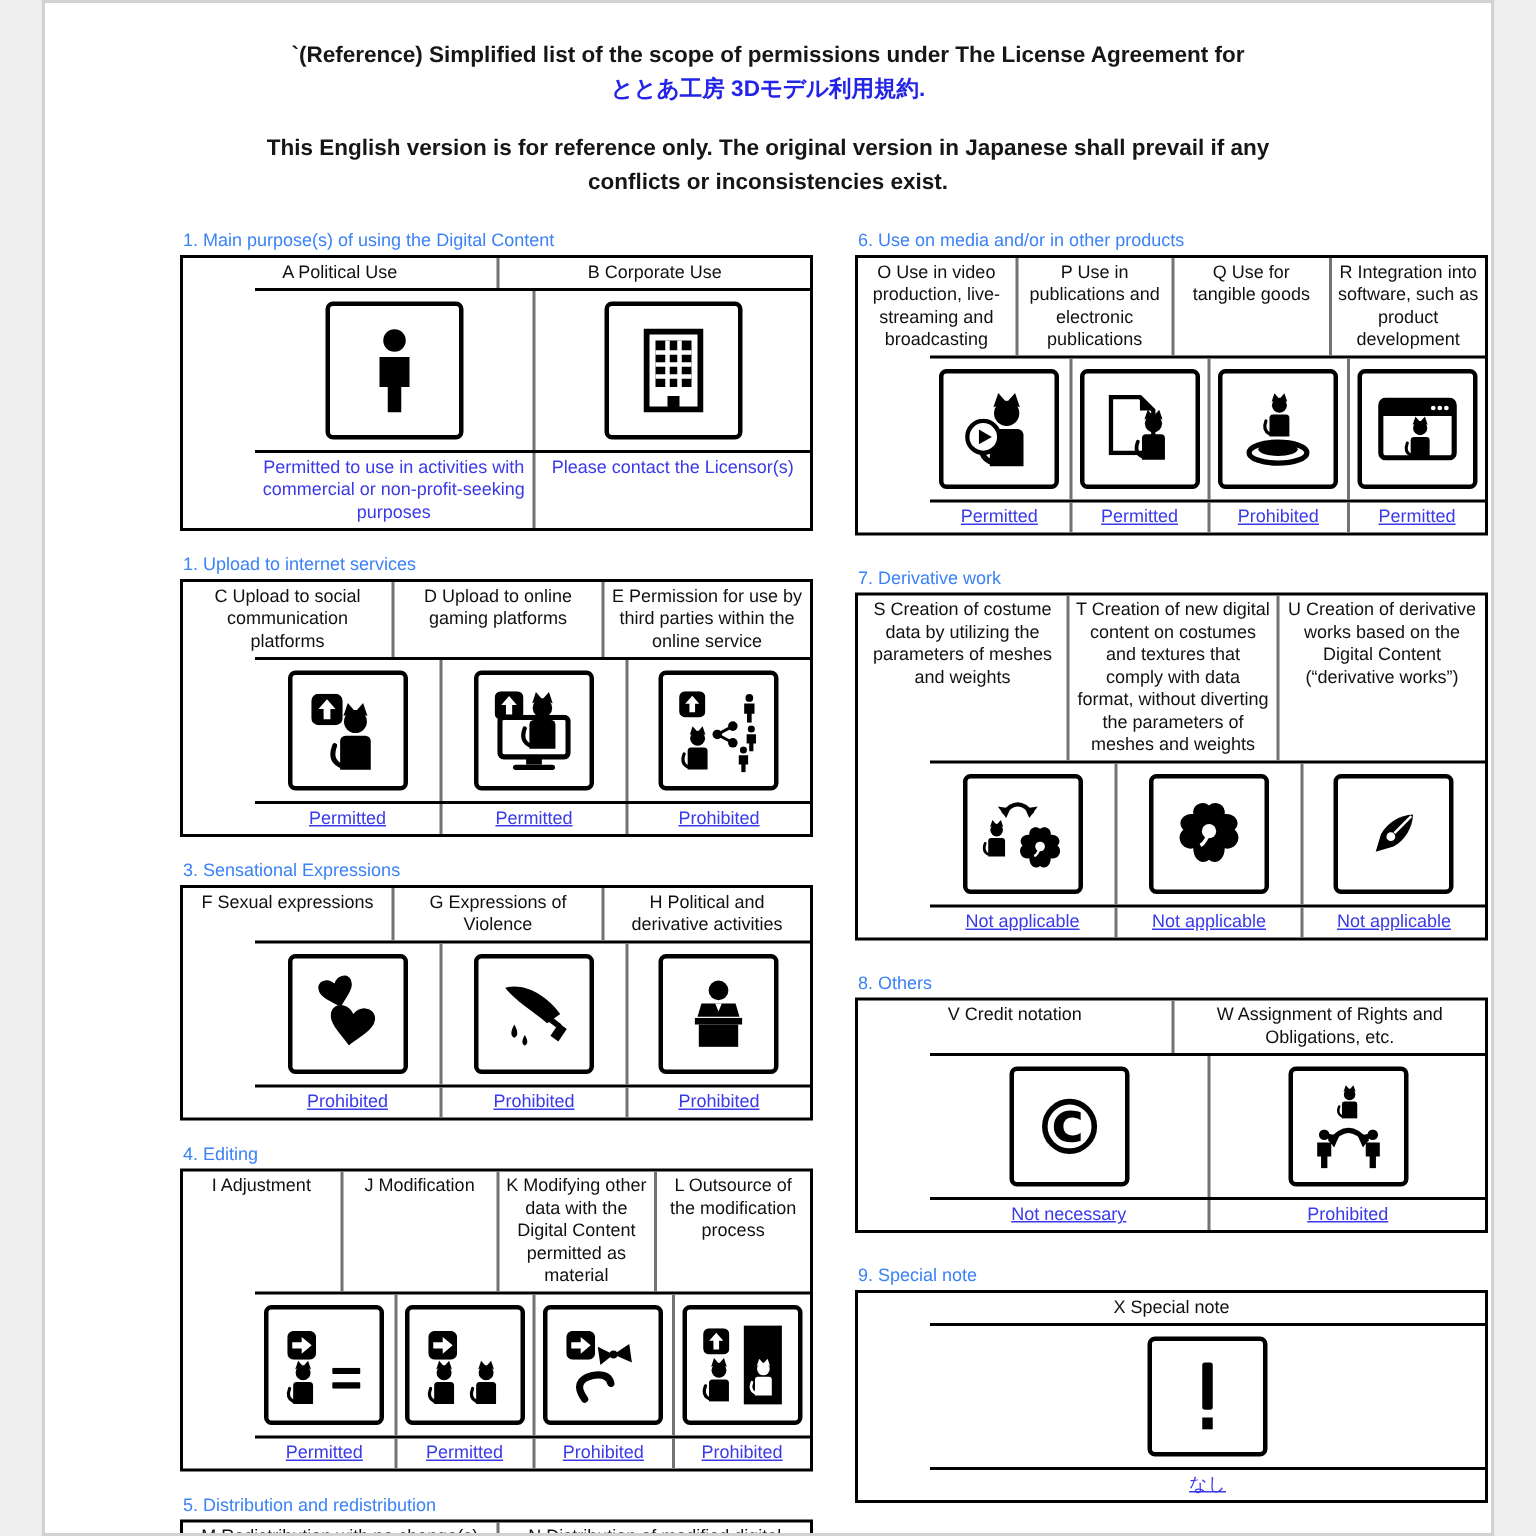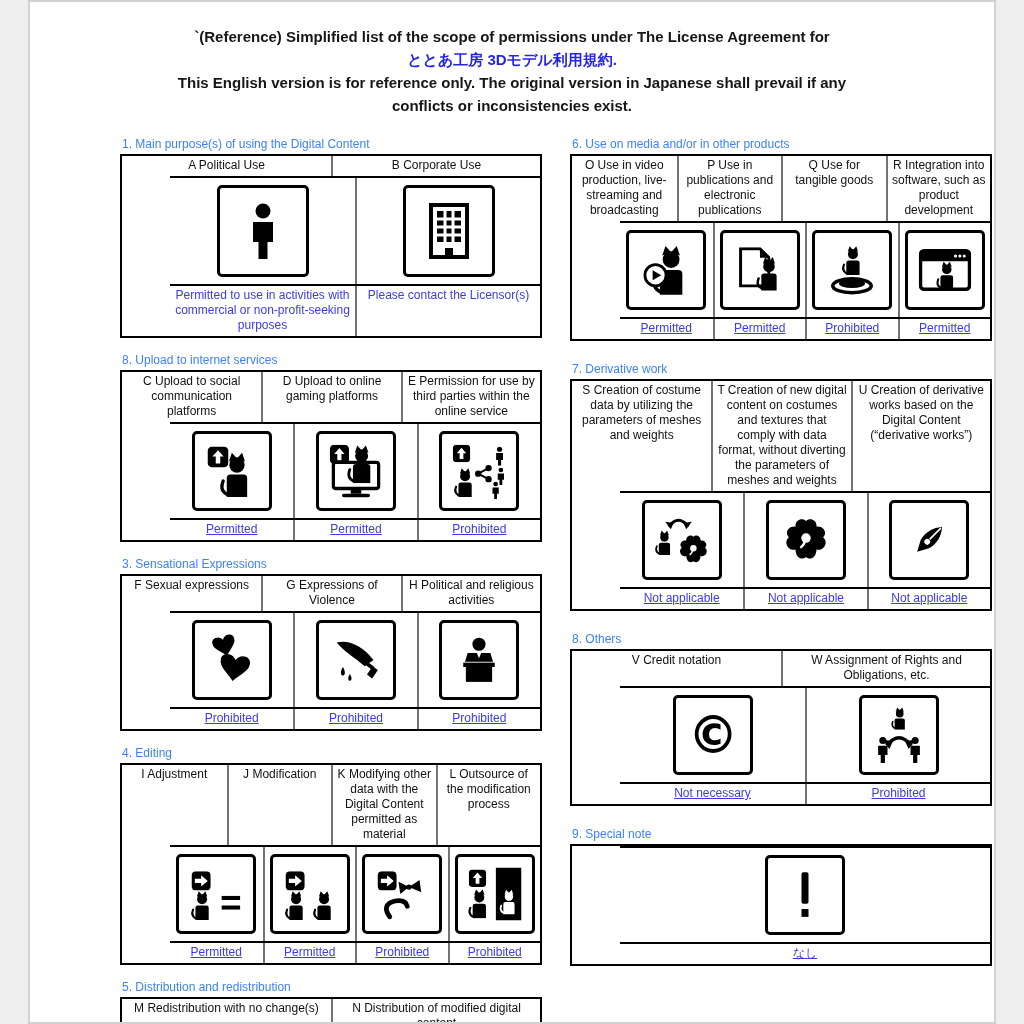--- a/index.html
+++ b/index.html
@@ -2,21 +2,21 @@
 <html><head>
 <meta charset="utf-8">
 <style>
   html,body{margin:0;padding:0;background:#eee;}
   .page{position:relative;width:968px;height:1024px;margin:0 auto;background:#fff;
         border:2px solid #d2d2d2;box-sizing:border-box;overflow:hidden;
         font-family:"Liberation Sans",sans-serif;color:#111;}
   .title{margin-top:24px;text-align:center;font-weight:bold;font-size:15px;line-height:1.5;}
   .t1,.t3{color:#161616;}
   .t2{color:#2424e8;}
-  .t3{max-width:700px;margin:1px auto;}
+  .t3{max-width:700px;margin:17px auto;}
   .cols{display:flex;gap:28px;padding-left:90px;margin-top:20px;}
   .col{width:422px;flex:none;}
   .section{margin-bottom:15px;}
   .col-right .section{margin-bottom:21px;}
   .sec-heading{font-size:12px;margin:0 0 3px 2px;color:#3b82f6;}
   .tbl{border:2px solid #000;}
   .row{display:grid;}
   .cols1 .row{grid-template-columns:1fr;}
   .cols2 .row{grid-template-columns:1fr 1fr;}
   .cols3 .row{grid-template-columns:1fr 1fr 1fr;}
@@ -192,21 +192,21 @@
               </div>
           </div>
           <div class="row srow">
             <div class="scell"><span class="status">Permitted to use in activities with commercial or non-profit-seeking purposes</span></div>
             <div class="scell"><span class="status">Please contact the Licensor(s)</span></div>
           </div>
         </div>
       </div>
 
       <div class="section">
-        <div class="sec-heading">8. Upload to internet services</div>
+        <div class="sec-heading">1. Upload to internet services</div>
         <div class="tbl cols3">
           <div class="row hrow">
             <div class="hcell">C Upload to social communication platforms</div>
             <div class="hcell">D Upload to online gaming platforms</div>
             <div class="hcell">E Permission for use by third parties within the online service</div>
           </div>
           <div class="row irow">
             <div class="icell">
                 <span class="isq">
                   <svg class="icon" viewBox="0 0 64 64">
@@ -244,21 +244,21 @@
           </div>
         </div>
       </div>
 
       <div class="section">
         <div class="sec-heading">3. Sensational Expressions</div>
         <div class="tbl cols3">
           <div class="row hrow">
             <div class="hcell">F Sexual expressions</div>
             <div class="hcell">G Expressions of Violence</div>
-            <div class="hcell">H Political and religious activities</div>
+            <div class="hcell">H Political and derivative activities</div>
           </div>
           <div class="row irow">
             <div class="icell">
                 <span class="isq">
                   <svg class="icon" viewBox="0 0 64 64">
                     <use href="#sy-heart" width="26" height="23" transform="translate(8 8) rotate(-15)"></use>
                     <use href="#sy-heart" width="34" height="30" transform="translate(20 24) rotate(8)"></use>
                   </svg>
                 </span>
               </div>
@@ -482,20 +482,23 @@
           <div class="row srow">
             <div class="scell"><span class="status u">Not necessary</span></div>
             <div class="scell"><span class="status u">Prohibited</span></div>
           </div>
         </div>
       </div>
 
       <div class="section">
         <div class="sec-heading">9. Special note</div>
         <div class="tbl cols1">
+          <div class="row hrow">
+            <div class="hcell">X Special note</div>
+          </div>
           <div class="row irow">
             <div class="icell">
                 <span class="isq">
                   <svg class="icon" viewBox="0 0 64 64">
                     <rect x="28" y="6" width="8" height="36" rx="2"></rect>
                     <rect x="28" y="48" width="8" height="9"></rect>
                   </svg>
                 </span>
               </div>
           </div>

